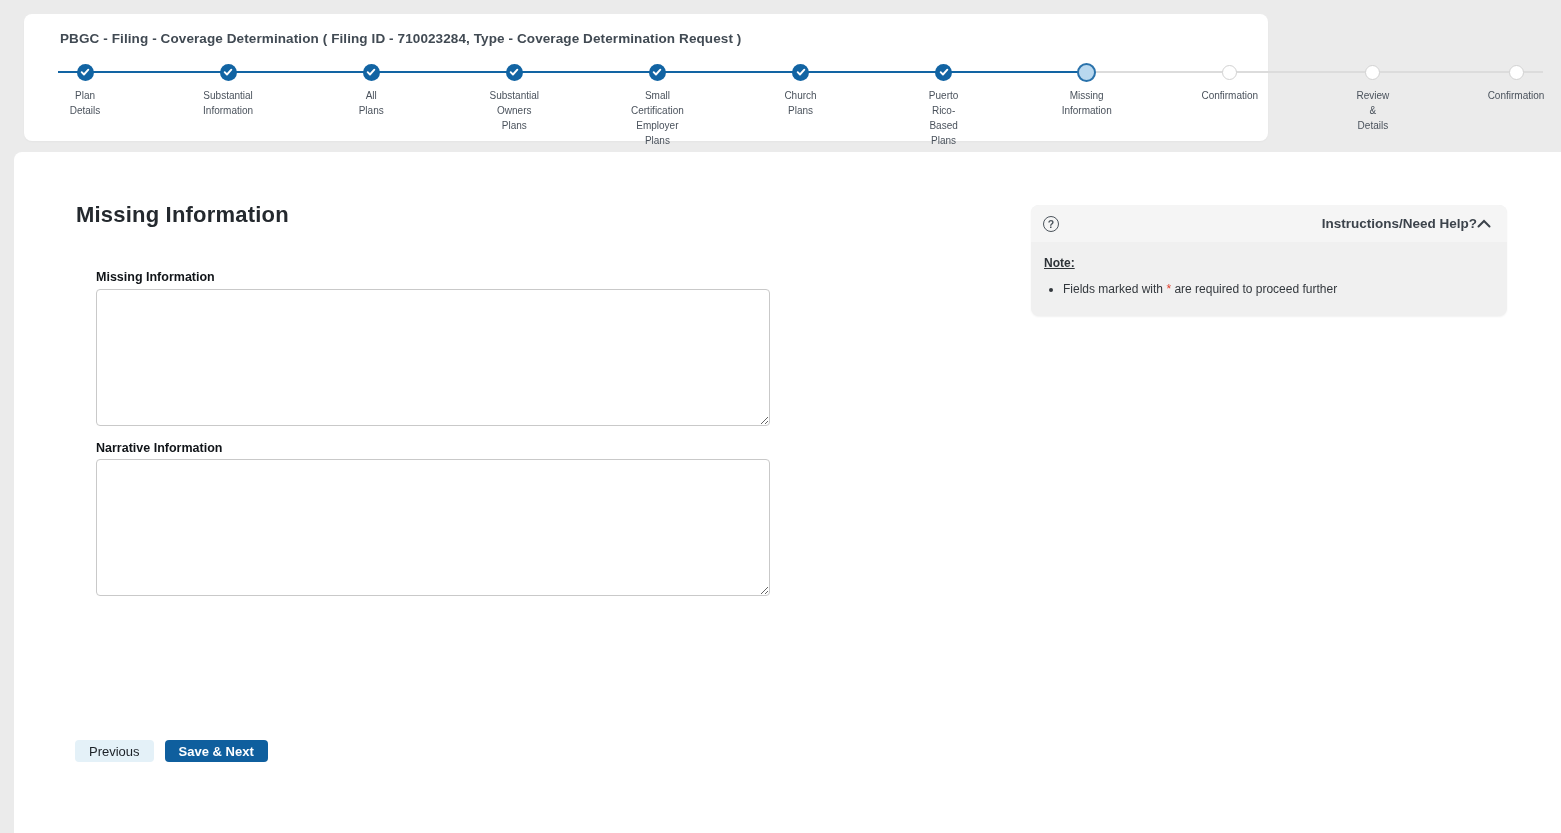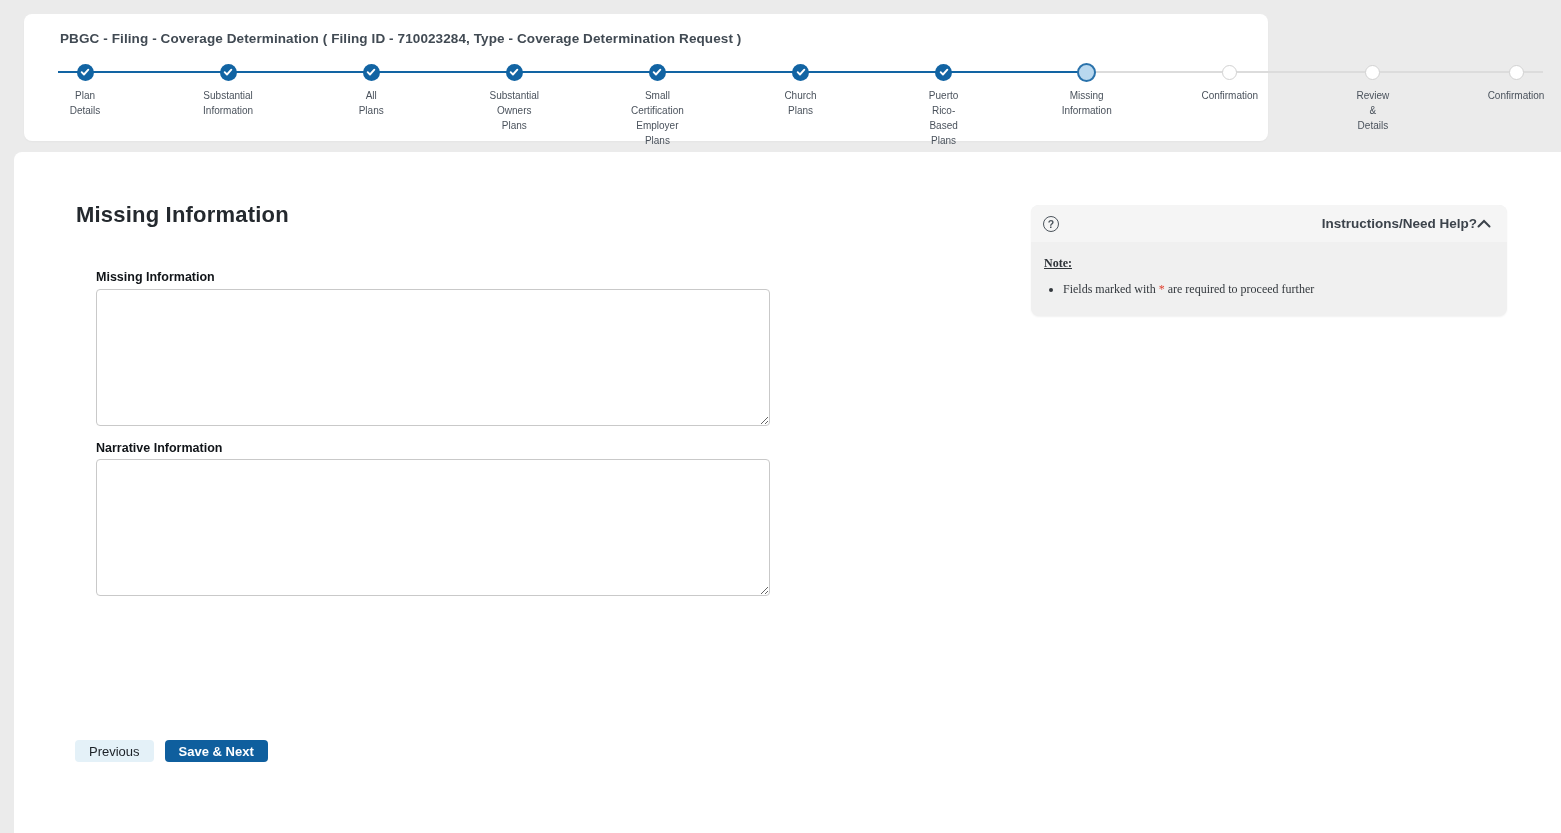--- a/index.html
+++ b/index.html
@@ -80,21 +80,21 @@
     height:37px;background:var(--panel-header-bg);
     display:flex;align-items:center;padding:0 16px 0 12px;cursor:pointer;
   }
   .help-q-icon{
     width:16px;height:16px;border:1.3px solid #4c545c;border-radius:50%;
     display:flex;align-items:center;justify-content:center;
     font-size:10.5px;font-weight:bold;color:#4c545c;flex:0 0 auto;
   }
   .help-title{font-size:13.5px;font-weight:bold;color:#3c434b;margin-left:9px;flex:1;text-align:right;}
   .chev{display:flex;align-items:center;}
-  .help-body{padding:11px 22px 0 13px;font-family:Liberation Serif, serif;}
+  .help-body{padding:11px 22px 0 13px;}
   .note-label{font-size:12px;font-weight:bold;color:#2e3338;text-decoration:underline;}
   .note-list{margin:11px 0 0 19px;}
   .note-list li{font-size:12px;color:#33383d;line-height:15px;}
   .note-star{color:var(--red);}
 </style>
 </head>
 <body>
 
 <div class="card top-card">
   <div class="window-title">PBGC - Filing - Coverage Determination ( Filing ID - 710023284, Type - Coverage Determination Request )</div>

